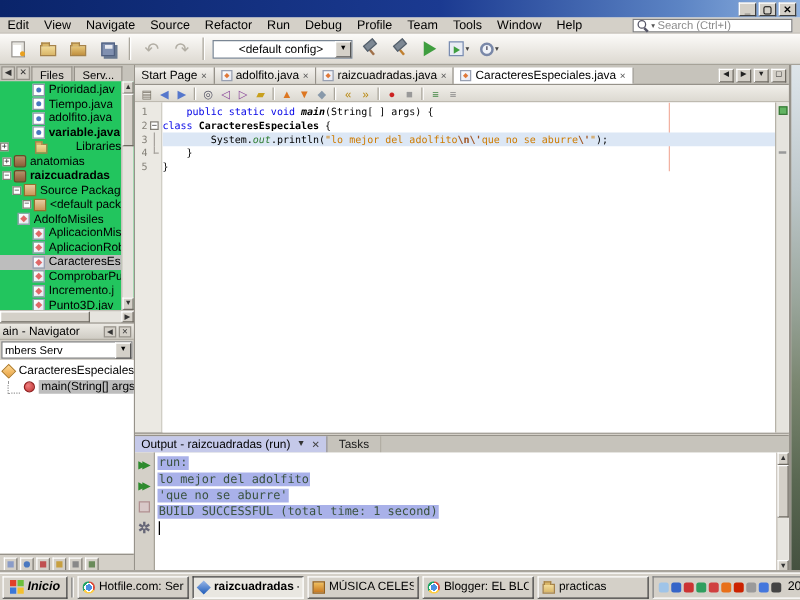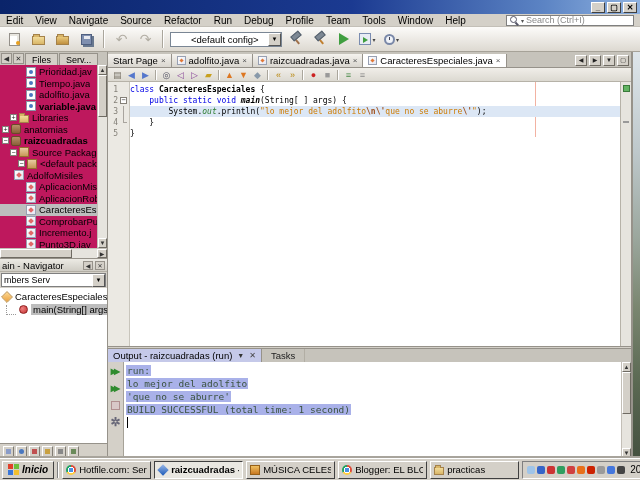--- a/index.html
+++ b/index.html
@@ -61,21 +61,21 @@
 
   
   #workspace{position:absolute;top:52px;left:0;width:633px;bottom:22px;display:flex;background:#d4d0c8;
     border-right:2px solid #96928a}
   #leftcol{width:108px;flex:none;display:flex;flex-direction:column;border-right:1px solid #96928a}
 
   #lp-tabs{height:13px;background:#c6c3bb;display:flex;align-items:flex-end;font-size:9px;gap:1px;padding-left:1px}
   .lp-mini{width:11px;height:11px;background:#d4d0c8;border:1px solid #96928a;font-size:7px;line-height:9px;text-align:center;color:#333;margin-bottom:1px}
   .lptab{height:12px;line-height:12px;padding:0 6px;background:#d4d0c8;border:1px solid #96928a;border-bottom:none;white-space:nowrap}
 
-  #ptree{flex:1;display:flex;background:#be185d;overflow:hidden;min-height:0}
+  #ptree{flex:1;display:flex;background:#22c55e;overflow:hidden;min-height:0}
   #ptree-rows{flex:1;overflow:hidden;padding-top:1px}
   .trow{height:11.5px;display:flex;align-items:center;font-size:9.5px;white-space:nowrap;overflow:hidden}
   .trow.sel{background:#bdbdbd}
   .texp{width:7px;height:7px;flex:none;border:1px solid #848078;background:#fff;font-size:7px;line-height:5px;text-align:center;color:#222;margin-right:2px}
   .ticon{width:10px;height:10px;flex:none;margin-right:3px;position:relative}
   .ti-java-file{background:#fff;border:1px solid #8a96a8}
   .ti-java-file::after{content:'';position:absolute;left:2px;top:2px;width:4px;height:4px;background:#4a78c0;border-radius:50%}
   .ti-class{background:linear-gradient(135deg,#ffffff,#e4e6f2);border:1px solid #98a0b2}
   .ti-class::after{content:'';position:absolute;left:2px;top:2px;width:4px;height:4px;background:#e06868;transform:rotate(45deg)}
   .ti-project{background:linear-gradient(#b8906a,#8a5f38);border:1px solid #6a4a28;border-radius:2px}
@@ -303,21 +303,21 @@
               <span class="tlabel">Tiempo.java</span>
             </div>
             <div class="trow" style="padding-left: 26px;">
               <span class="ticon ti-java-file"></span>
               <span class="tlabel">adolfito.java</span>
             </div>
             <div class="trow" style="padding-left: 26px; font-weight: bold;">
               <span class="ticon ti-java-file"></span>
               <span class="tlabel">variable.java</span>
             </div>
-            <div class="trow" style="padding-left: 10px;">
+            <div class="trow" style=" justify-content: space-between;">
               <span class="texp">+</span>
               <span class="ticon ti-folder"></span>
               <span class="tlabel">Libraries</span>
             </div>
             <div class="trow" style="padding-left: 2px;">
               <span class="texp">+</span>
               <span class="ticon ti-project"></span>
               <span class="tlabel">anatomias</span>
             </div>
             <div class="trow" style="padding-left: 2px;">
@@ -488,22 +488,22 @@
                 <span class="gf-end"></span>
               </span>
             </div>
             <div class="gr">
               <span class="gnum">5</span>
               <span class="gfold"></span>
             </div>
           </div>
         <div id="codearea">
           <div id="marginline"></div>
-        <div class="cr"><span class="tk-kw">class </span><span class="tk-cls">CaracteresEspeciales</span><span class="tk-pl"> {</span></div>
-            <div class="cr"><span class="tk-pl">    </span><span class="tk-kw">public static void </span><span class="tk-mth">main</span><span class="tk-pl">(String[ ] args) {</span></div>
+        <div class="cr"><span class="tk-pl">    </span><span class="tk-kw">public static void </span><span class="tk-mth">main</span><span class="tk-pl">(String[ ] args) {</span></div>
+            <div class="cr"><span class="tk-kw">class </span><span class="tk-cls">CaracteresEspeciales</span><span class="tk-pl"> {</span></div>
             <div class="cr cur"><span class="tk-pl">        System.</span><span class="tk-fld">out</span><span class="tk-pl">.println(</span><span class="tk-str">"lo mejor del adolfito</span><span class="tk-esc">\n</span><span class="tk-esc">\'</span><span class="tk-str">que no se aburre</span><span class="tk-esc">\'</span><span class="tk-str">"</span><span class="tk-pl">);</span></div>
             <div class="cr"><span class="tk-pl">    }</span></div>
             <div class="cr"><span class="tk-pl">}</span></div>
           </div>
         <div id="errorstripe">
           <span class="es-ok"></span>
           <span class="es-caret"></span>
         </div>
       </div>
       <div id="vsplit"></div>

